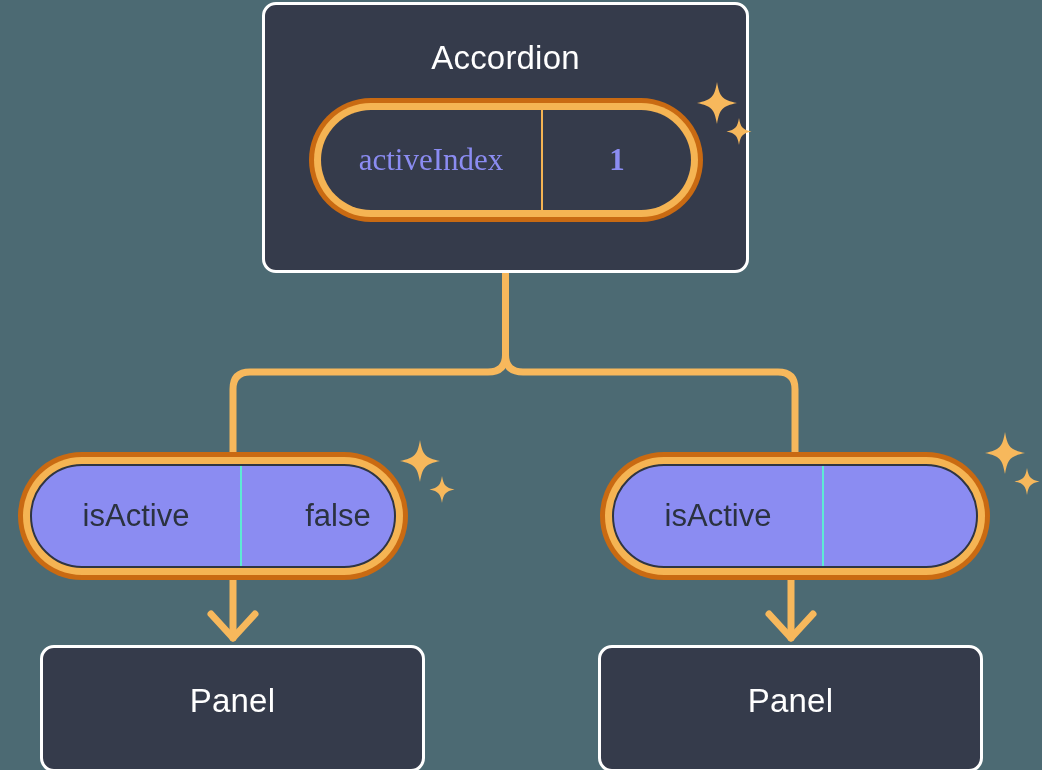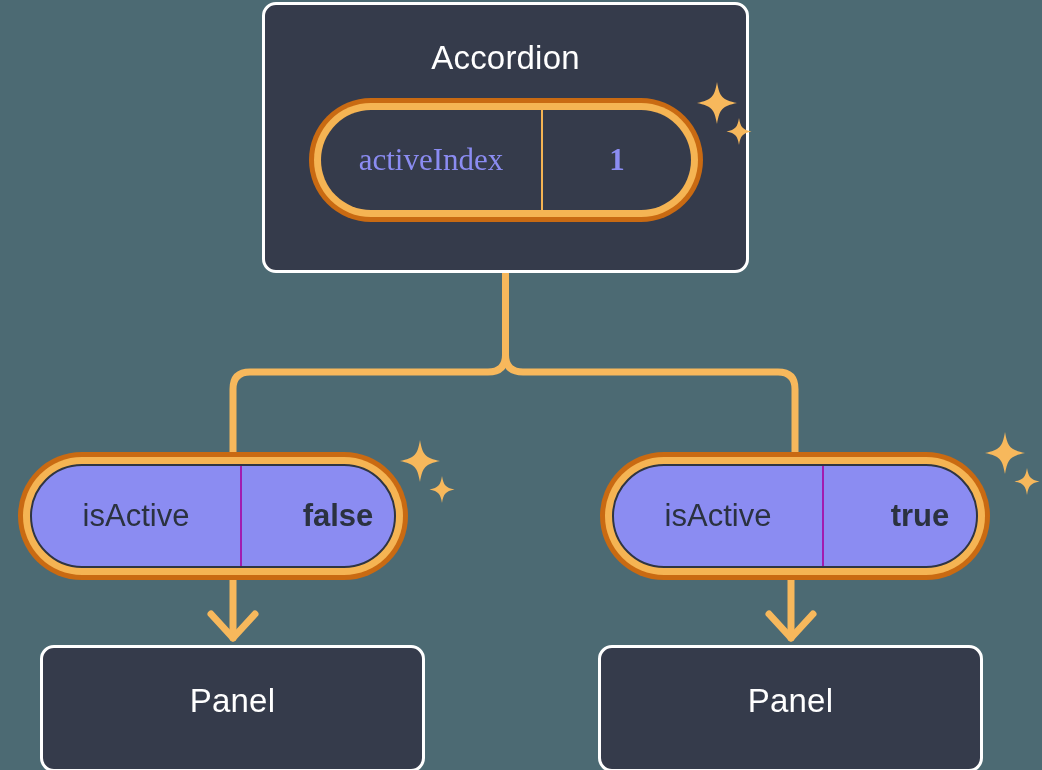--- a/index.html
+++ b/index.html
@@ -162,28 +162,28 @@
   #pill-isactive-right { left: 600px; }
   .pill-purple .pill-inner {
     background: #8b8cf2;
     border: 2px solid #2f3542;
   }
   .pill-purple .pill-key {
     flex: 0 0 58%;
     color: #2b3240;
     font-size: 31px;
     font-weight: 400;
-    border-right: 2px solid #a21caf;
+    border-right: 2px solid #5eead4;
     text-align: right;
   }
   .pill-purple .pill-val {
     flex: 1 1 auto;
     color: #2b3240;
     font-size: 31px;
-    font-weight: 700;
+    font-weight: 400;
     margin-left: 40px;
   }
 
   
   .sparkles {
     position: absolute;
     z-index: 5;
     pointer-events: none;
   }
   #sparkle-accordion      { left: 692px; top: 82px;  }
@@ -250,21 +250,20 @@
 
   <div class="comp-box panel-box" id="panel-left">
     <div class="comp-title">Panel</div>
   </div>
 
   <div class="pill pill-purple" id="pill-isactive-right">
     <div class="pill-outer">
       <div class="pill-mid">
         <div class="pill-inner">
           <div class="pill-key">isActive</div>
-          <div class="pill-val">true</div>
         </div>
       </div>
     </div>
   </div>
 
   <svg class="sparkles" id="sparkle-isactive-right" width="62" height="72" viewBox="0 0 62 72">
     <path d="M25 0 C27.5 15 30.5 18 45 21 C30.5 24 27.5 27 25 42 C22.5 27 19.5 24 5 21 C19.5 18 22.5 15 25 0 Z" fill="#f7b85c"></path>
     <path d="M47 36 C48.6 45.5 50.5 47.5 59.5 49.5 C50.5 51.5 48.6 53.5 47 63 C45.4 53.5 43.5 51.5 34.5 49.5 C43.5 47.5 45.4 45.5 47 36 Z" fill="#f7b85c"></path>
   </svg>
 

